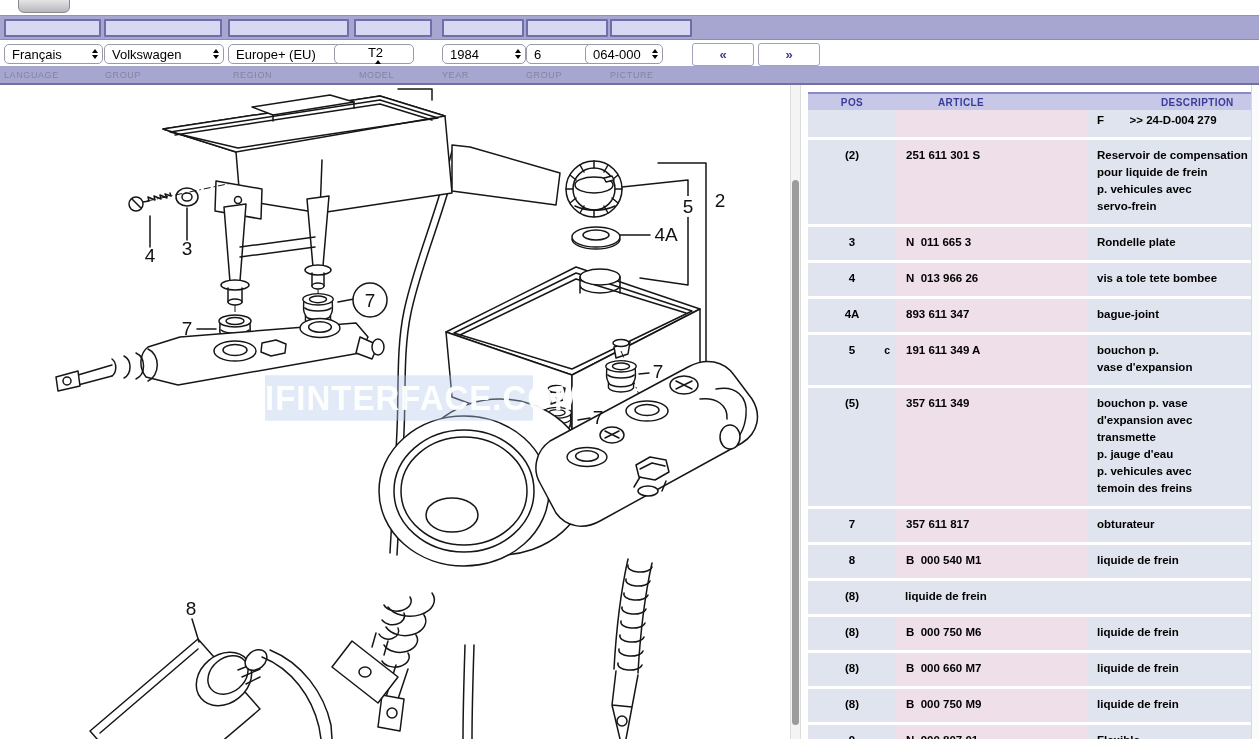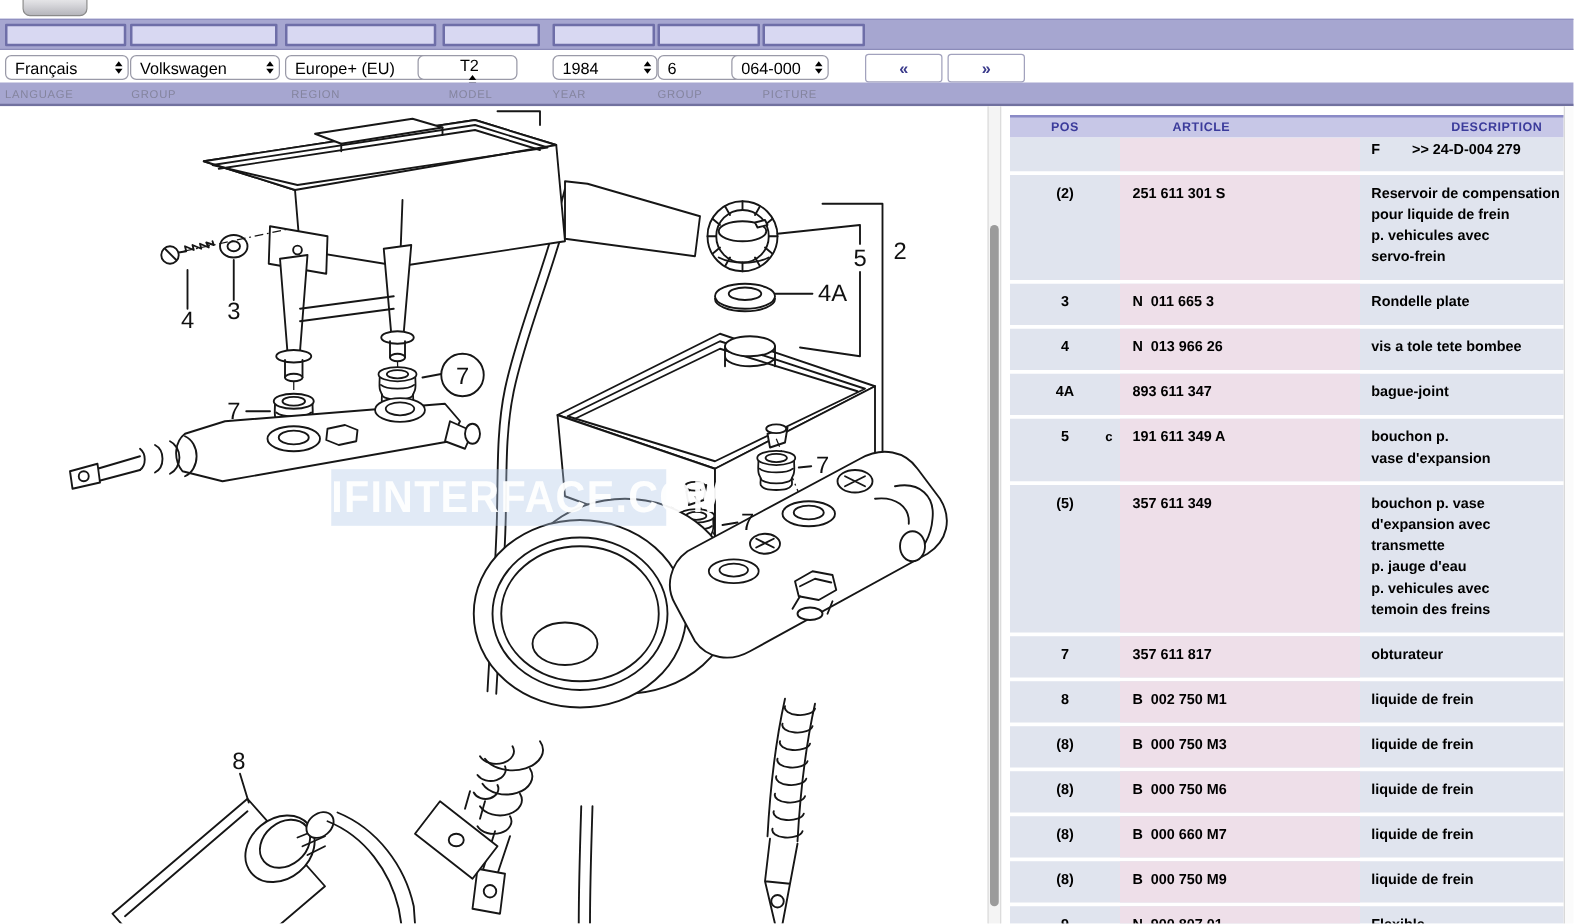--- a/index.html
+++ b/index.html
@@ -376,27 +376,26 @@
   </div>
 
   <div class="trow">
     <div class="c-pos"><span class="p">7</span><span class="mod"></span></div>
     <div class="c-art">357 611 817</div>
     <div class="c-desc">obturateur</div>
   </div>
 
   <div class="trow">
     <div class="c-pos"><span class="p">8</span><span class="mod"></span></div>
-    <div class="c-art">B  002 750 M1</div>
+    <div class="c-art">B  000 540 M1</div>
     <div class="c-desc">liquide de frein</div>
   </div>
 
   <div class="trow">
     <div class="c-pos"><span class="p">(8)</span><span class="mod"></span></div>
-    <div class="c-art">B  000 750 M3</div>
     <div class="c-desc">liquide de frein</div>
   </div>
 
   <div class="trow">
     <div class="c-pos"><span class="p">(8)</span><span class="mod"></span></div>
     <div class="c-art">B  000 750 M6</div>
     <div class="c-desc">liquide de frein</div>
   </div>
 
   <div class="trow">

